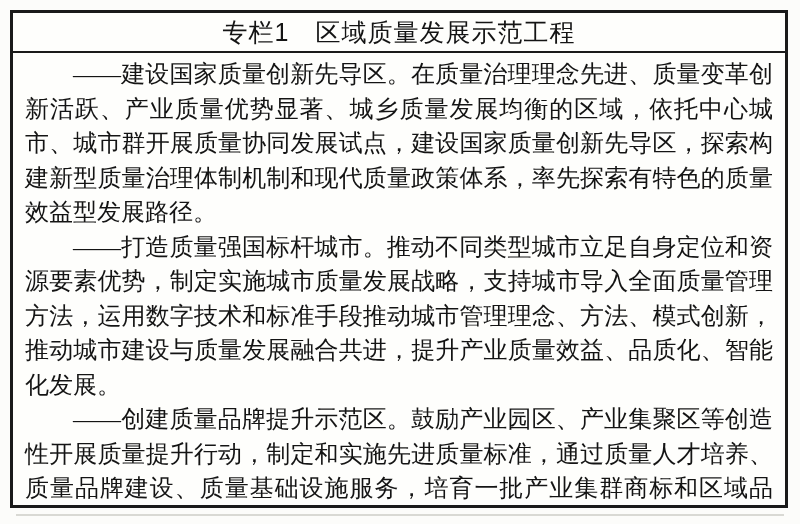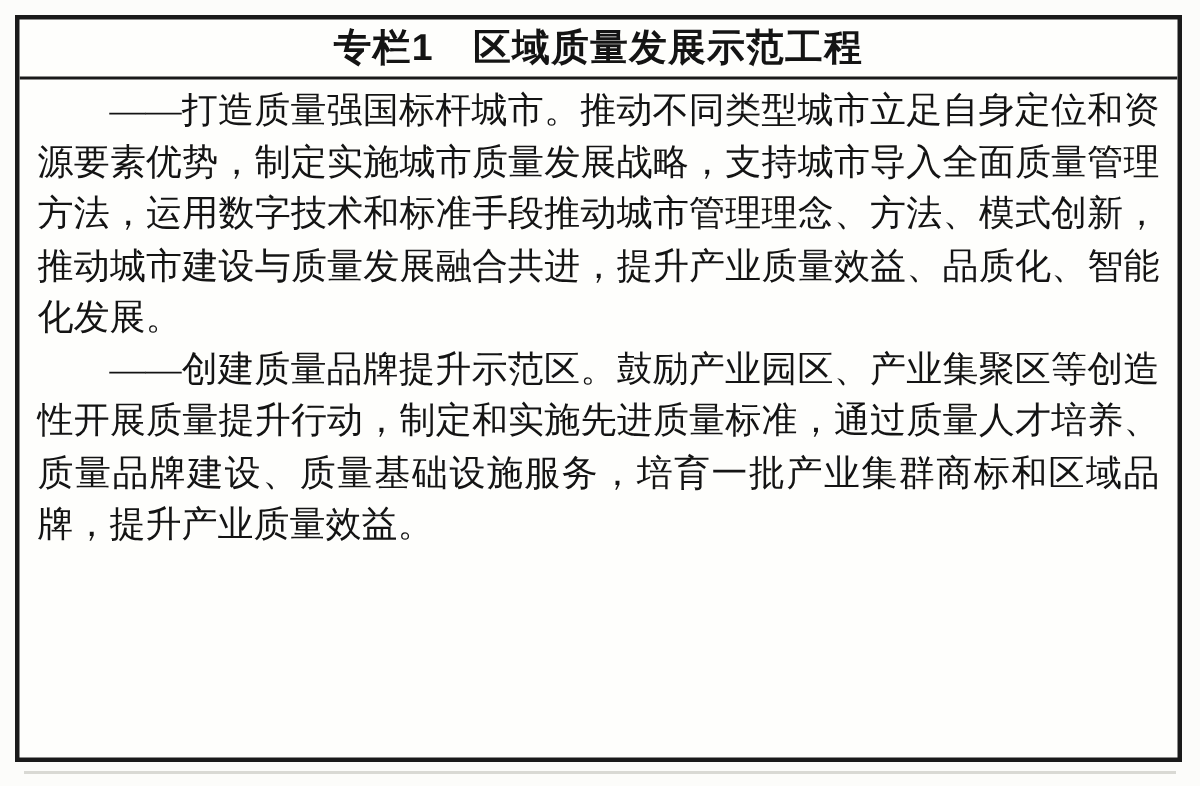--- a/index.html
+++ b/index.html
@@ -22,21 +22,21 @@
     box-sizing: border-box;
     border: 3px solid #1a1a1a;
     background: #fefefc;
     overflow: hidden;
   }
   .box-title {
     height: 38px;
     line-height: 38px;
     text-align: center;
     font-family: "Liberation Sans", "DejaVu Sans", sans-serif;
-    font-weight: bold;
+    font-weight: normal;
     font-size: 25px;
     color: #141414;
     border-bottom: 2px solid #1a1a1a;
     letter-spacing: 1px;
     white-space: nowrap;
   }
   .box-body {
     padding: 4px 12px 0 12px;
     font-family: "Liberation Serif", "DejaVu Serif", serif;
     font-size: 24px;
@@ -58,17 +58,18 @@
     height: 2px;
     background: #d9d9d4;
   }
 </style>
 </head>
 <body>
 
 <div class="callout-box">
   <div class="box-title">专栏1　区域质量发展示范工程</div>
   <div class="box-body">
+    <p>——建设国家质量创新先导区。在质量治理理念先进、质量变革创新活跃、产业质量优势显著、城乡质量发展均衡的区域，依托中心城市、城市群开展质量协同发展试点，建设国家质量创新先导区，探索构建新型质量治理体制机制和现代质量政策体系，率先探索有特色的质量效益型发展路径。</p>
     <p>——打造质量强国标杆城市。推动不同类型城市立足自身定位和资源要素优势，制定实施城市质量发展战略，支持城市导入全面质量管理方法，运用数字技术和标准手段推动城市管理理念、方法、模式创新，推动城市建设与质量发展融合共进，提升产业质量效益、品质化、智能化发展。</p>
     <p>——创建质量品牌提升示范区。鼓励产业园区、产业集聚区等创造性开展质量提升行动，制定和实施先进质量标准，通过质量人才培养、质量品牌建设、质量基础设施服务，培育一批产业集群商标和区域品牌，提升产业质量效益。</p>
   </div>
 </div>
 <div class="scan-shadow"></div>
 
 </body></html>

